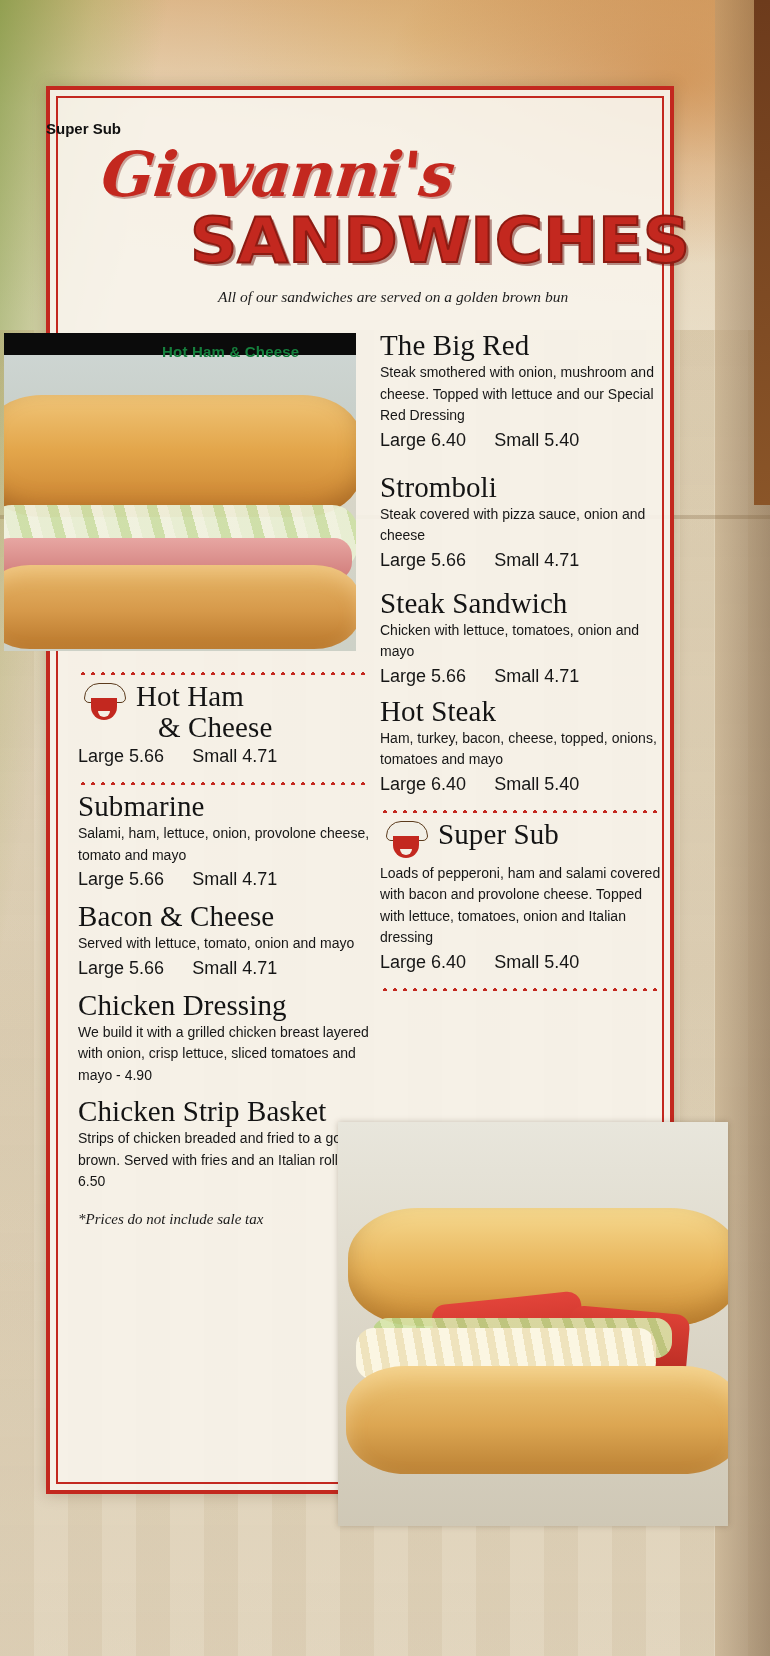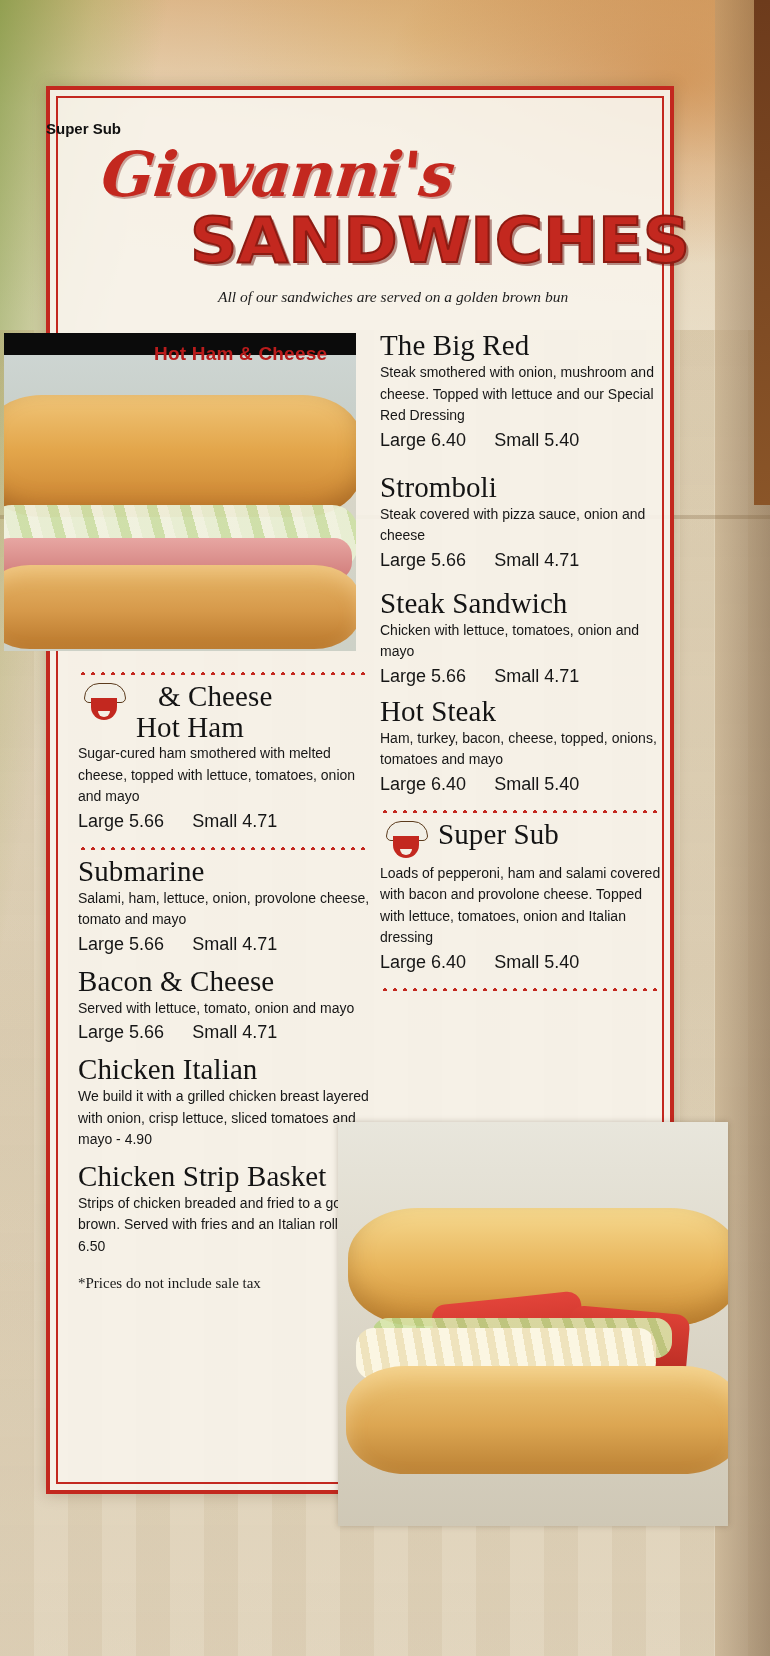--- a/index.html
+++ b/index.html
@@ -151,26 +151,26 @@
     border-radius: 46px / 34px;
     background: linear-gradient(180deg, #e8b86a 0%, #d6994a 55%, #b9772b 100%);
     box-shadow: inset 0 8px 18px rgba(255,230,180,0.35);
   }
   .photo-ham .bar {
     position: absolute; left: 0; right: 0; top: 0; height: 22px;
     background: #0b0b0b;
   }
   .label-ham {
     position: absolute;
-    left: 104px;
+    left: 112px;
     top: 253px;
     font-family: "Liberation Sans", sans-serif;
     font-weight: bold;
-    font-size: 19px;
-    color: #b91c1c;
+    font-size: 15px;
+    color: #15803d;
     letter-spacing: .2px;
   }
 
   
   .col-left {
     position: absolute;
     left: 28px;
     top: 568px;
     width: 292px;
   }
@@ -248,20 +248,21 @@
 
   .title-with-icon {
     display: flex;
     align-items: flex-start;
   }
   .title-with-icon .chef { flex: 0 0 auto; margin-top: 2px; }
   .title-with-icon .t { flex: 1 1 auto; }
 
   .footnote {
     font-family: "Liberation Serif", serif;
+    font-style: italic;
     font-size: 15px;
     color: #1a1a1a;
     margin-top: 18px;
   }
 
   
   .photo-sub {
     position: absolute;
     left: 338px;
     top: 1122px;
@@ -351,25 +352,24 @@
     <div class="dots"></div>
 
     <div class="item">
       <div class="title-with-icon">
         <span class="chef">
           <span class="hat"></span>
             <span class="face"></span>
             <span class="mouth"></span>
         </span>
         <span class="t">
+          <div class="item-title two-line">Hot Ham</div>
           <div class="item-title two-line" style="margin-left:22px">&amp; Cheese</div>
-          <div class="item-title two-line">Hot Ham</div>
         </span>
       </div>
-      <p class="item-desc">Sugar-cured ham smothered with melted cheese, topped with lettuce, tomatoes, onion and mayo</p>
       <div class="prices">
         <b>Large</b>
         <span>5.66</span>
         <span class="sep"></span>
         <b>Small</b>
         <span>4.71</span>
       </div>
     </div>
 
     <div class="dots"></div>
@@ -392,21 +392,21 @@
       <div class="prices">
         <b>Large</b>
         <span>5.66</span>
         <span class="sep"></span>
         <b>Small</b>
         <span>4.71</span>
       </div>
     </div>
 
     <div class="item" style="margin-top:10px">
-      <div class="item-title">Chicken Italian</div>
+      <div class="item-title">Chicken Dressing</div>
       <p class="item-desc">We build it with a grilled chicken breast layered with onion, crisp lettuce, sliced tomatoes and mayo - 4.90</p>
     </div>
 
     <div class="item" style="margin-top:10px">
       <div class="item-title">Chicken Strip Basket</div>
       <p class="item-desc">Strips of chicken breaded and fried to a golden brown. Served with fries and an Italian roll - 6.50</p>
     </div>
 
     <div class="footnote">*Prices do not include sale tax</div>
   </div>

